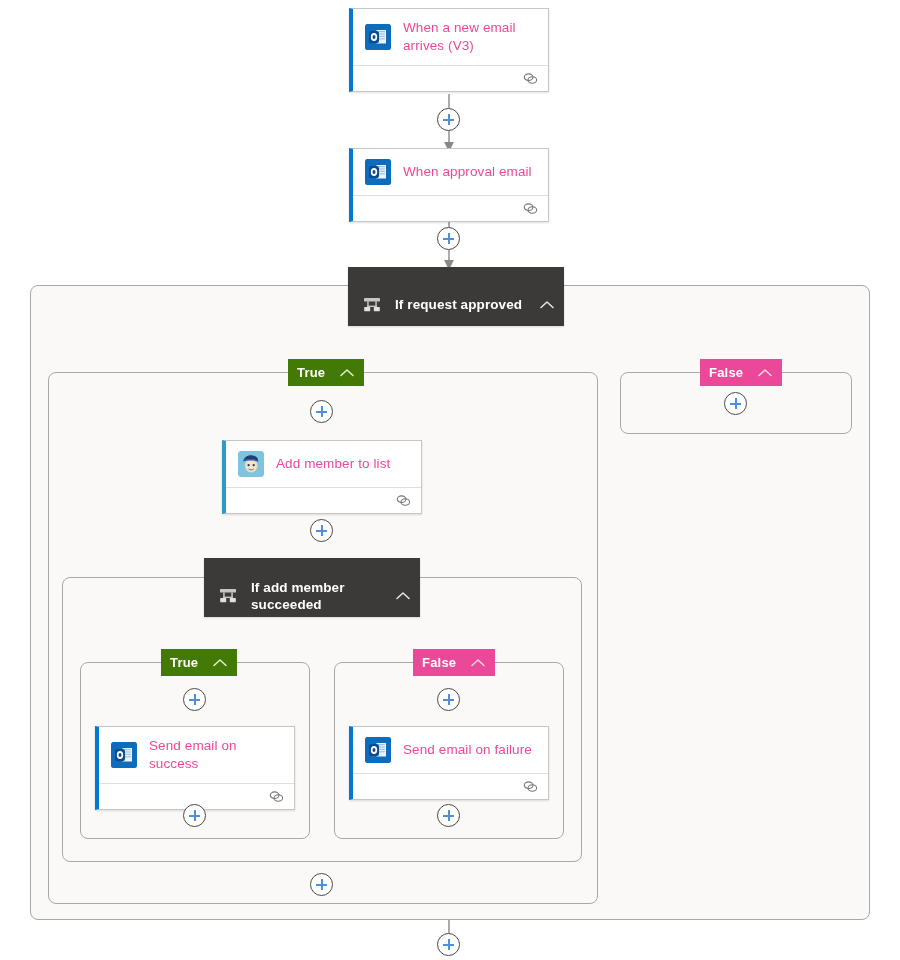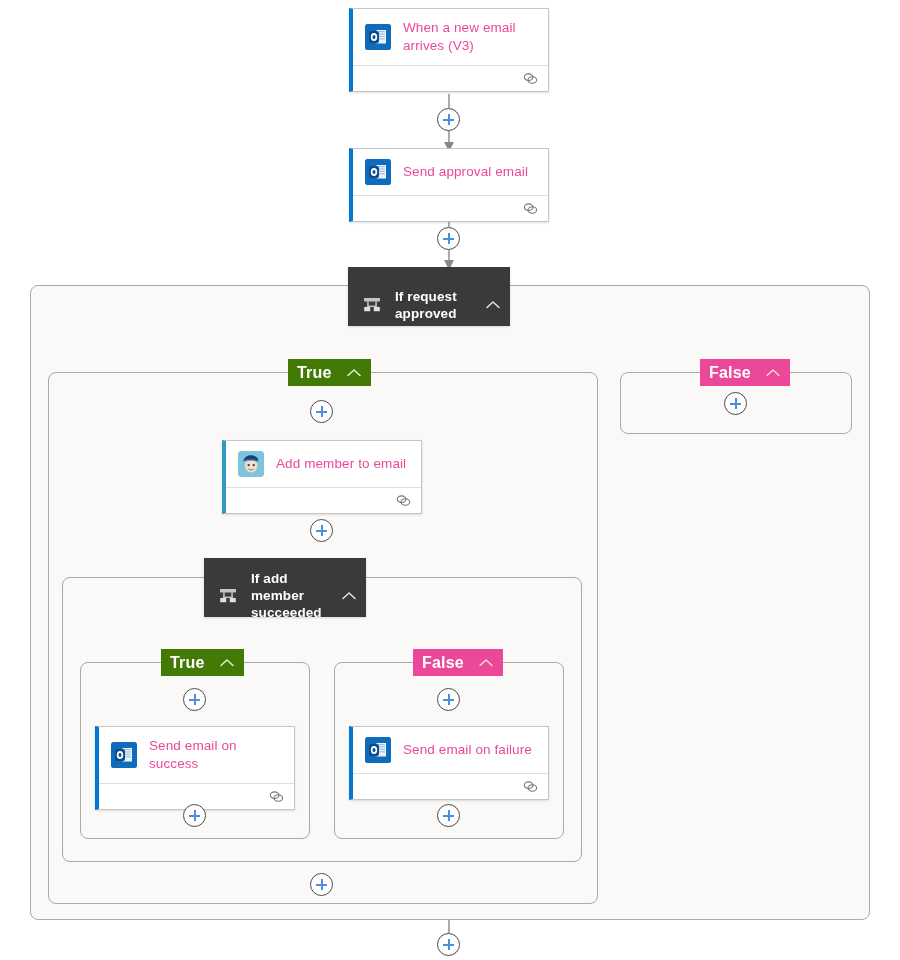--- a/index.html
+++ b/index.html
@@ -80,21 +80,21 @@
     flex: 0 0 26px;
     border-radius: 2px;
     display: block;
   }
   .conn-icon { width: 15px; height: 13px; display: block; opacity: .85; }
 
   
   .cond {
     position: absolute;
     box-sizing: border-box;
-    width: 162px;
+    width: 216px;
     min-height: 58px;
     background: #3b3a39;
     border: 1px solid #3b3a39;
     display: flex;
     align-items: center;
     padding: 24px 8px 8px 12px;
     z-index: 7;
     box-shadow: 0 1px 2px rgba(0,0,0,0.14);
   }
   .cond-icon { width: 22px; height: 22px; flex: 0 0 22px; display:block; }
@@ -112,21 +112,21 @@
   
   .badge {
     position: absolute;
     box-sizing: border-box;
     height: 27px;
     display: flex;
     align-items: center;
     padding: 0 9px;
     z-index: 8;
     color: #ffffff;
-    font-size: 16px;
+    font-size: 13px;
     font-weight: 700;
     letter-spacing: .2px;
   }
   .badge.true  { background: #437a06; }
   .badge.false { background: #ec4899; }
   .badge .chev { margin-left: 14px; }
   .badge-label { white-space: nowrap; }
 
   
   .plus {
@@ -241,21 +241,21 @@
         <g fill="#0f6cbd" opacity="0.35">
           <rect x="12.6" y="7" width="7.3" height="1.2"></rect>
           <rect x="12.6" y="9.4" width="7.3" height="1.2"></rect>
           <rect x="12.6" y="11.8" width="7.3" height="1.2"></rect>
           <rect x="12.6" y="14.2" width="7.3" height="1.2"></rect>
         </g>
         <rect x="4" y="7" width="10" height="12" rx="2.6" fill="#0b4d8c"></rect>
         <ellipse cx="9" cy="13" rx="3.2" ry="3.9" fill="#ffffff"></ellipse>
         <ellipse cx="9" cy="13" rx="1.5" ry="2.1" fill="#0b4d8c"></ellipse>
       </svg>
-      <div class="card-title">Send approval email</div>
+      <div class="card-title">When approval email</div>
     </div>
     <div class="card-foot">
       <svg class="conn-icon" viewBox="0 0 15 13">
         <ellipse cx="5.6" cy="5.2" rx="4.3" ry="3.3" fill="none" stroke="#605e5c" stroke-width="1.1"></ellipse>
         <ellipse cx="9.3" cy="8" rx="4.3" ry="3.3" fill="none" stroke="#605e5c" stroke-width="1.1"></ellipse>
       </svg>
     </div>
   </div>
 
   <div class="cond" style="left:348px; top:267px; height:59px;">
@@ -292,21 +292,21 @@
       <svg class="app-icon" viewBox="0 0 26 26">
         <rect width="26" height="26" rx="3" fill="#7ec4de"></rect>
         <ellipse cx="13.2" cy="14.6" rx="6.4" ry="6.9" fill="#e8d9c6"></ellipse>
         <ellipse cx="13.2" cy="15.2" rx="4.9" ry="5.4" fill="#f0e4d4"></ellipse>
         <path d="M5.4 9.4 C6.6 5.6, 11 3.6, 14.8 4.4 C18.4 5.2, 20.6 7.6, 20 9.6 C17 8.2, 8.8 8.2, 5.4 9.4 Z" fill="#1d3f73"></path>
         <path d="M5.2 9.2 C8.8 7.6, 17.4 7.6, 20.3 9.5 L20.3 10.6 C16.8 9.1, 8.6 9.1, 5.2 10.4 Z" fill="#2b5ea8"></path>
         <circle cx="10.6" cy="14.2" r="1.15" fill="#3b3a39"></circle>
         <circle cx="15.7" cy="14.2" r="1.15" fill="#3b3a39"></circle>
         <path d="M10.8 18.1 C12.1 19.3, 14.2 19.3, 15.5 18.1" fill="none" stroke="#8a6a4a" stroke-width="1" stroke-linecap="round"></path>
       </svg>
-      <div class="card-title">Add member to email</div>
+      <div class="card-title">Add member to list</div>
     </div>
     <div class="card-foot">
       <svg class="conn-icon" viewBox="0 0 15 13">
         <ellipse cx="5.6" cy="5.2" rx="4.3" ry="3.3" fill="none" stroke="#605e5c" stroke-width="1.1"></ellipse>
         <ellipse cx="9.3" cy="8" rx="4.3" ry="3.3" fill="none" stroke="#605e5c" stroke-width="1.1"></ellipse>
       </svg>
     </div>
   </div>
 
   <div class="cond" style="left:204px; top:558px; height:59px;">

